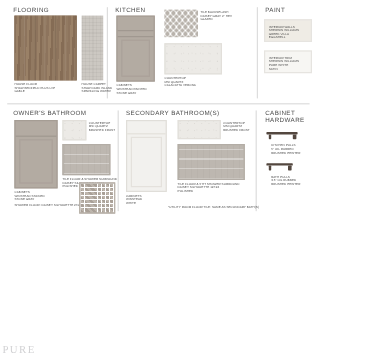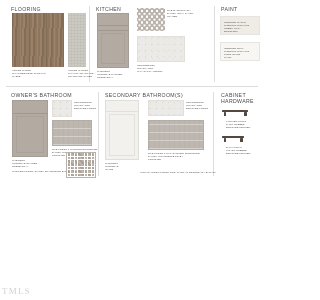--- a/index.html
+++ b/index.html
@@ -215,13 +215,13 @@
     <div class="bar"></div>
       <div class="leg l"></div>
       <div class="leg r"></div>
   </div>
   <div class="cap" style="position:absolute;left:226px;top:146px;width:34px;">BATH PULLS
 3.5" OIL RUBBED
 BRUSHED PEWTER</div>
 
 </div>
 
-<div class="wm">TMLS</div>
+<div class="wm">PURE</div>
 
 </body></html>

